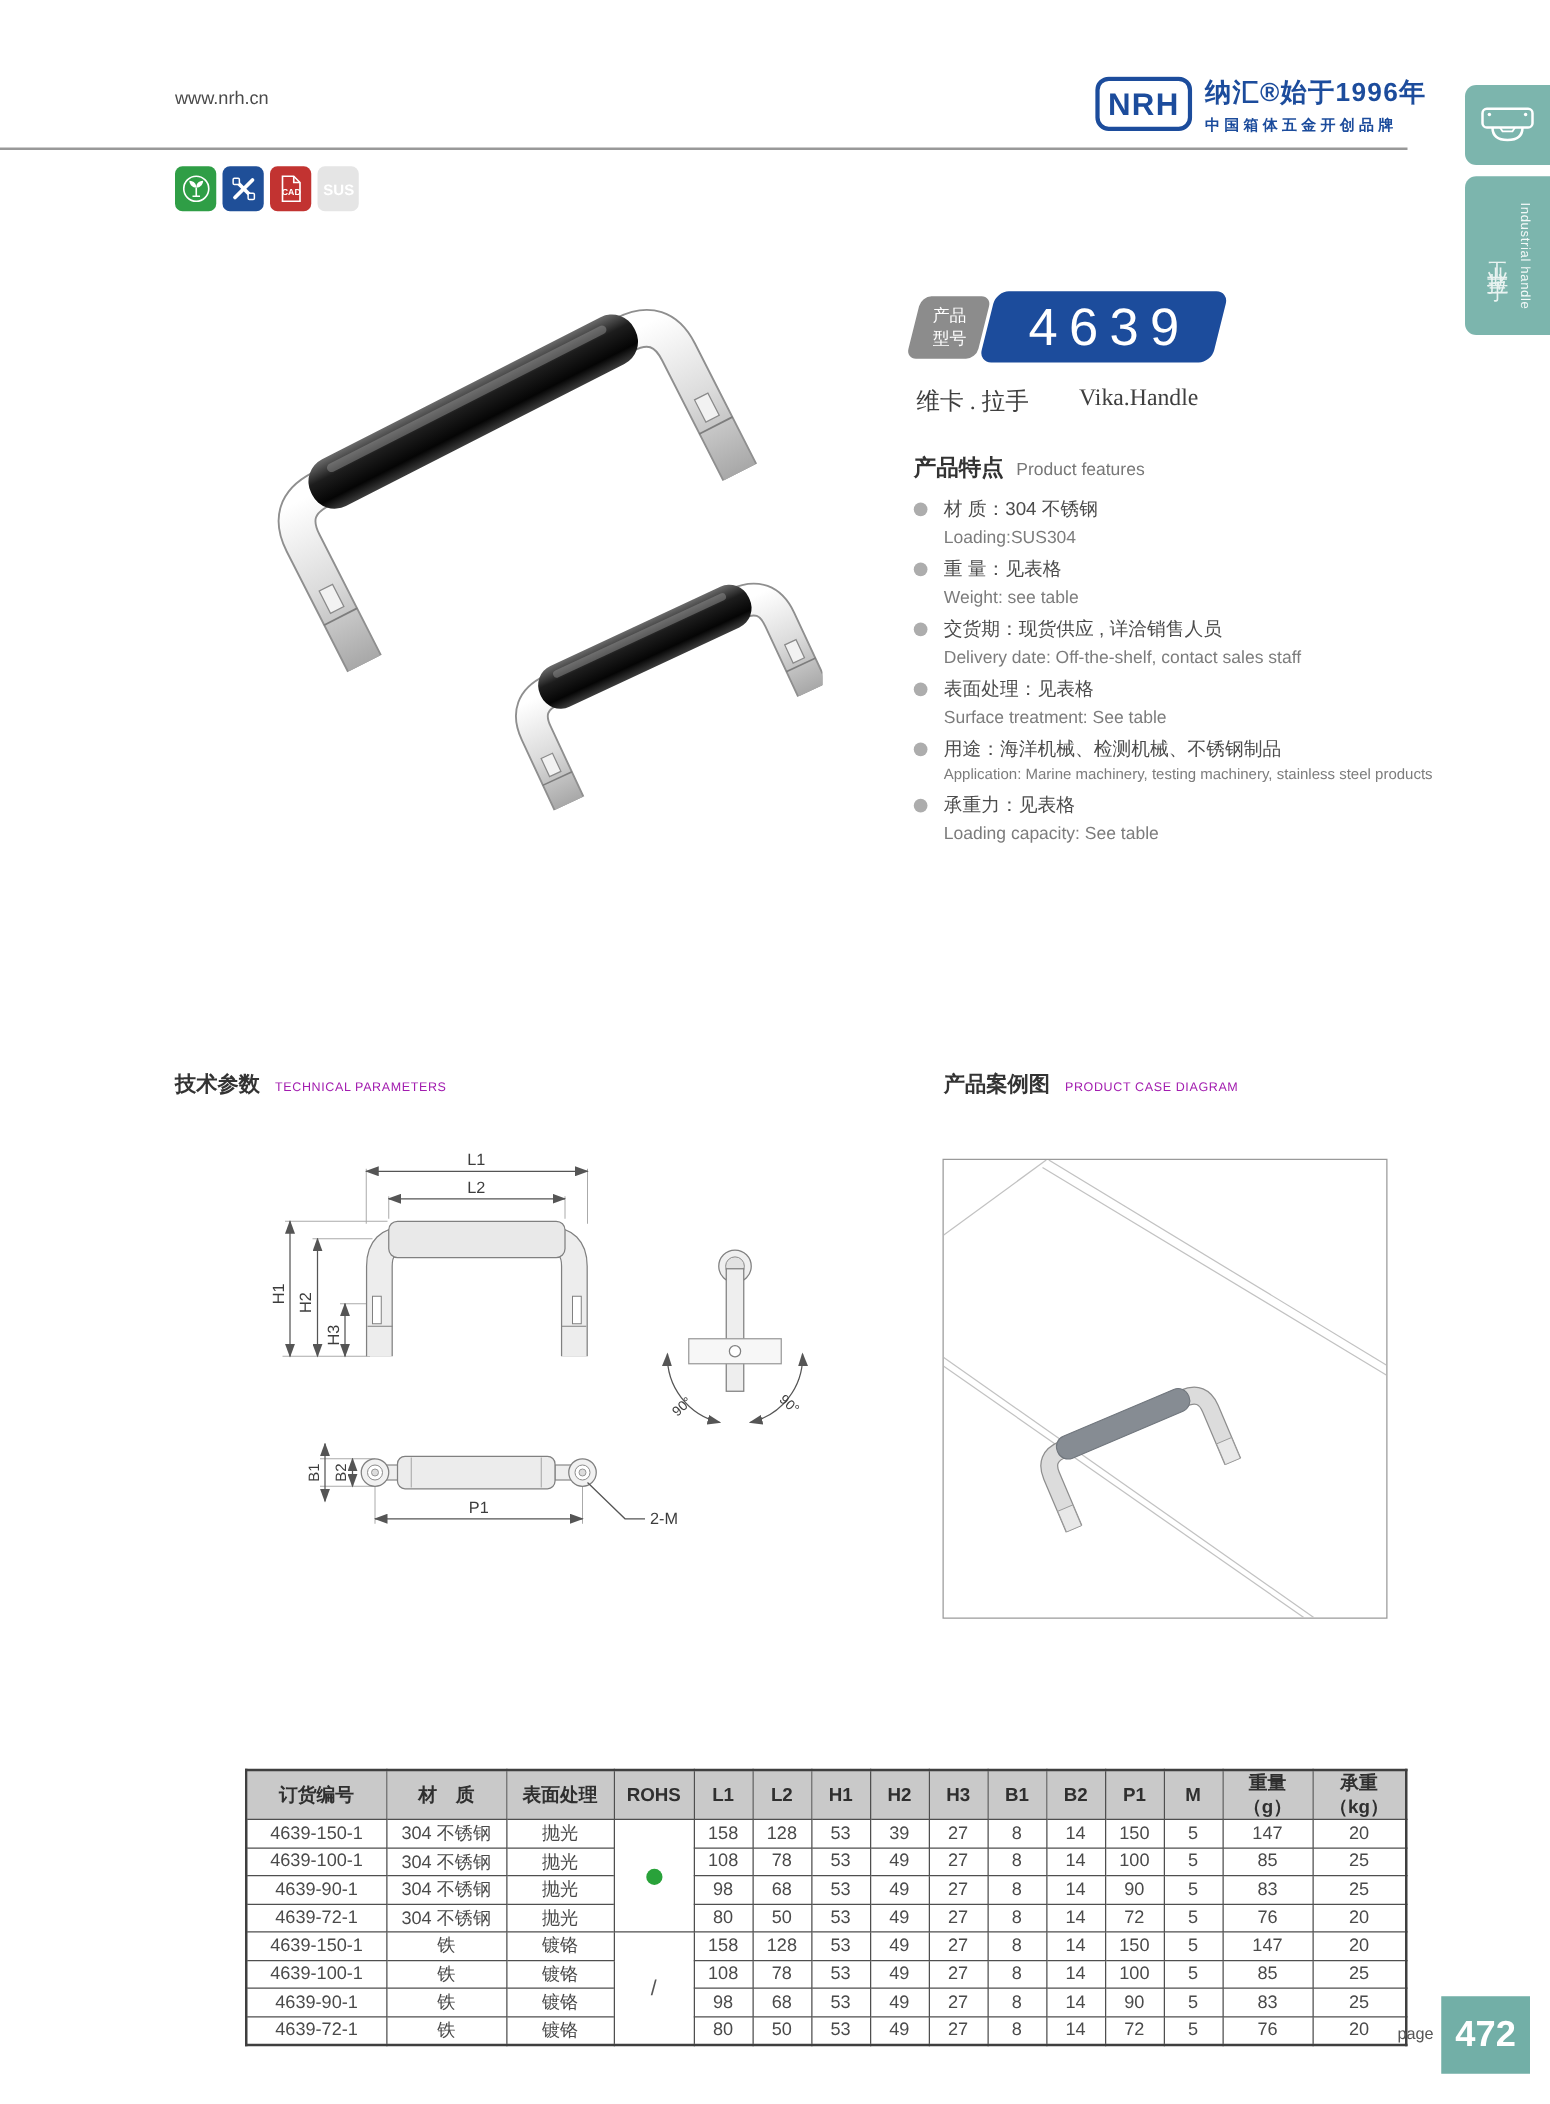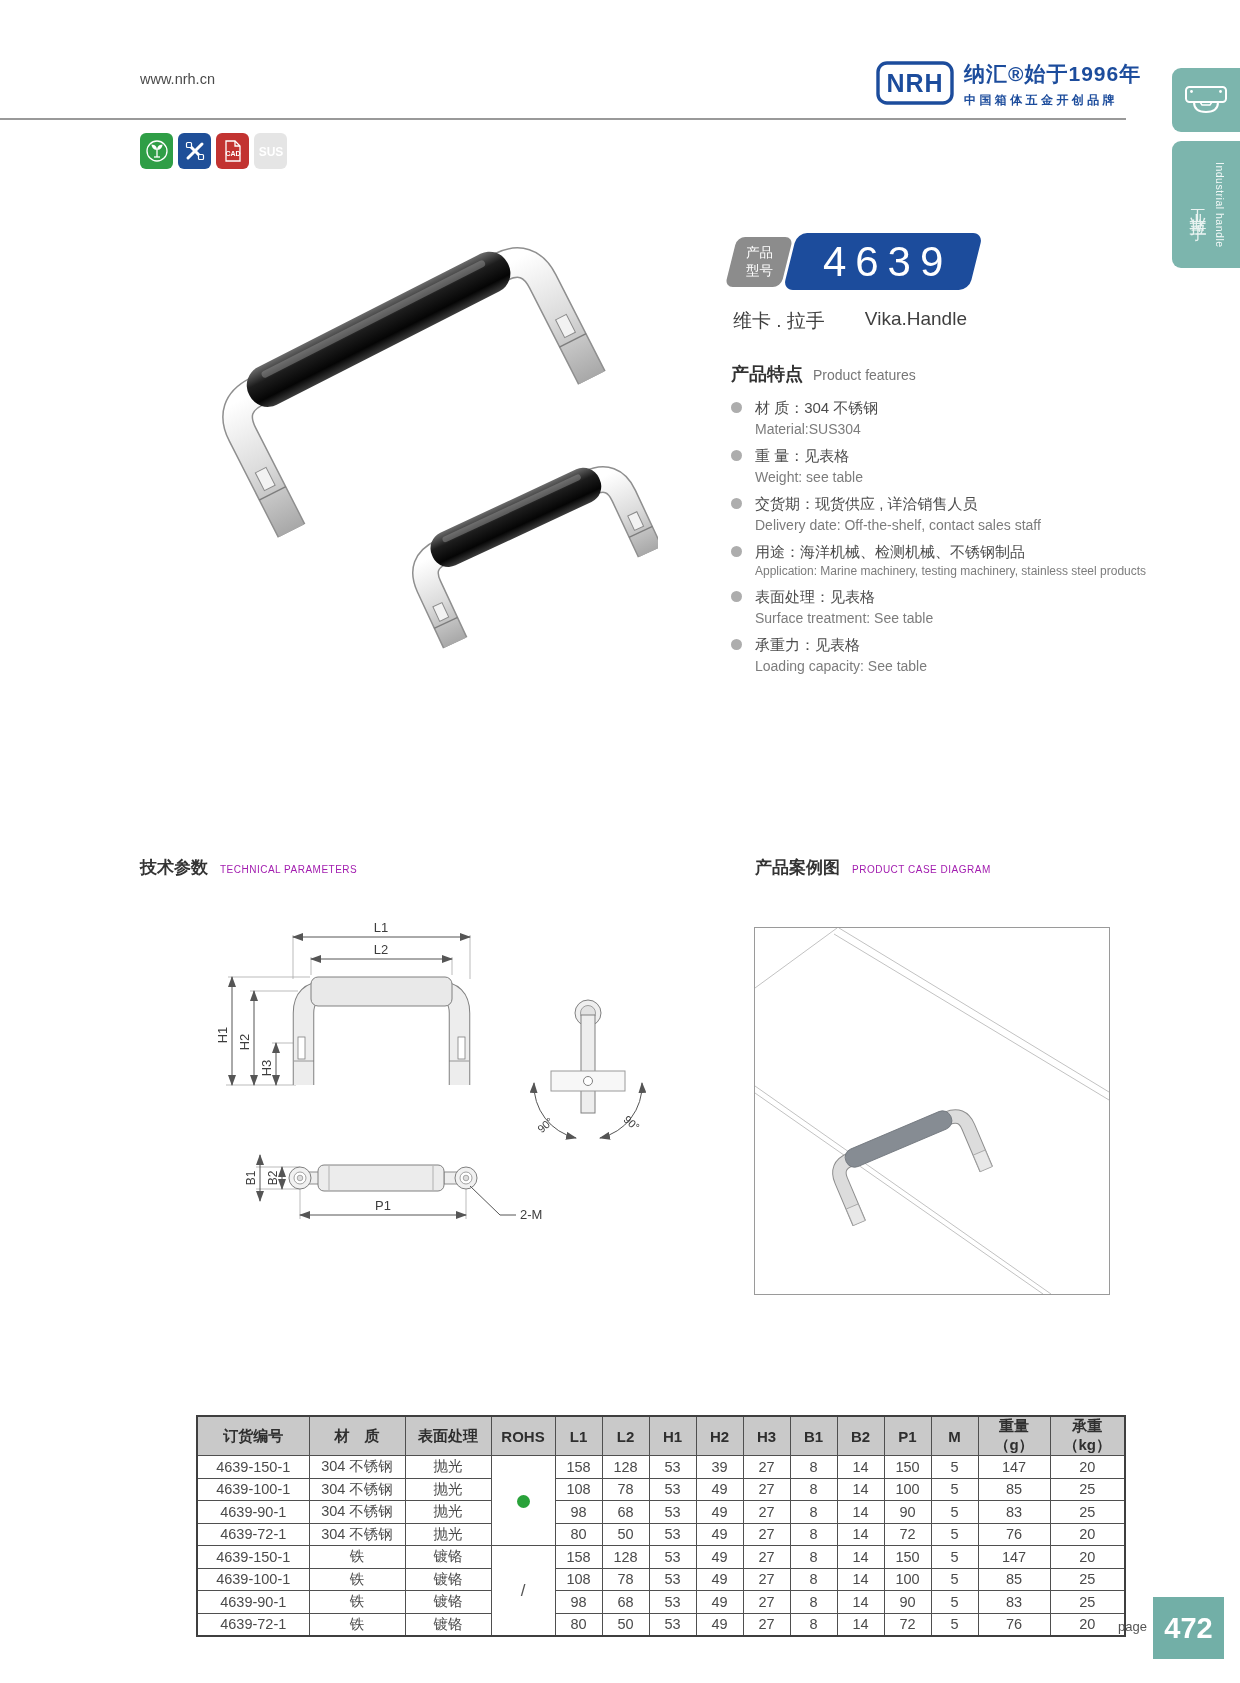--- a/index.html
+++ b/index.html
@@ -22,21 +22,21 @@
         display:flex;align-items:center;justify-content:center;gap:4px;}
   .tab2 .zh{writing-mode:vertical-rl;font-size:17px;color:#e9f3f1;letter-spacing:5px;}
   .tab2 .en{writing-mode:vertical-rl;font-size:10.5px;color:#f2f8f7;letter-spacing:.5px;}
   
   .badge-gray{position:absolute;left:731px;top:226px;width:56px;height:50px;background:#8c8c8c;border-radius:8px;
         transform:skewX(-14deg);display:flex;align-items:center;justify-content:center;}
   .badge-gray .t{transform:skewX(14deg);color:#fff;font-size:13.5px;line-height:1.3;text-align:center;}
   .badge-blue{position:absolute;left:790px;top:222px;width:186px;height:57px;background:#1c4c9c;border-radius:10px;
         transform:skewX(-14deg);display:flex;align-items:center;justify-content:center;}
   .badge-blue .t{transform:skewX(14deg);color:#fff;font-size:42px;letter-spacing:9px;padding-left:9px;}
-  .pname{position:absolute;left:733px;top:297px;font-size:19px;color:#3f3f3f;display:flex;gap:40px;}
+  .pname{position:absolute;left:733px;top:297px;font-size:19px;color:#3f3f3f;display:flex;gap:40px;font-family:Liberation Serif, serif;}
   
   .features{position:absolute;left:731px;top:351px;width:390px;}
   .f-head{display:flex;align-items:baseline;gap:10px;}
   .f-head .zh{font-size:18px;font-weight:bold;color:#333;}
   .f-head .en{font-size:14px;color:#777;}
   .f-list{margin-top:11px;}
   .f-item{position:relative;padding-left:24px;margin-bottom:6px;}
   .f-dot{position:absolute;left:0;top:5px;width:11px;height:11px;border-radius:50%;background:#adadad;}
   .f-zh{font-size:15px;color:#4c4c4c;line-height:1.45;}
   .f-en{font-size:14px;color:#7c7c7c;line-height:1.45;}
@@ -183,41 +183,41 @@
 
   <div class="features">
     <div class="f-head">
       <span class="zh">产品特点</span>
       <span class="en">Product features</span>
     </div>
     <div class="f-list">
       <div class="f-item">
         <span class="f-dot"></span>
         <div class="f-zh">材  质：304 不锈钢</div>
-        <div class="f-en">Material:SUS304</div>
+        <div class="f-en">Loading:SUS304</div>
       </div>
       <div class="f-item">
         <span class="f-dot"></span>
         <div class="f-zh">重  量：见表格</div>
         <div class="f-en">Weight: see table</div>
       </div>
       <div class="f-item">
         <span class="f-dot"></span>
         <div class="f-zh">交货期：现货供应 , 详洽销售人员</div>
         <div class="f-en">Delivery date: Off-the-shelf, contact sales staff</div>
       </div>
+      <div class="f-item">
+        <span class="f-dot"></span>
+        <div class="f-zh">表面处理：见表格</div>
+        <div class="f-en">Surface treatment: See table</div>
+      </div>
       <div class="f-item small-en">
         <span class="f-dot"></span>
         <div class="f-zh">用途：海洋机械、检测机械、不锈钢制品</div>
         <div class="f-en">Application: Marine machinery, testing machinery, stainless steel products</div>
-      </div>
-      <div class="f-item">
-        <span class="f-dot"></span>
-        <div class="f-zh">表面处理：见表格</div>
-        <div class="f-en">Surface treatment: See table</div>
       </div>
       <div class="f-item">
         <span class="f-dot"></span>
         <div class="f-zh">承重力：见表格</div>
         <div class="f-en">Loading capacity: See table</div>
       </div>
     </div>
   </div>
 
   <div class="sec tech">

